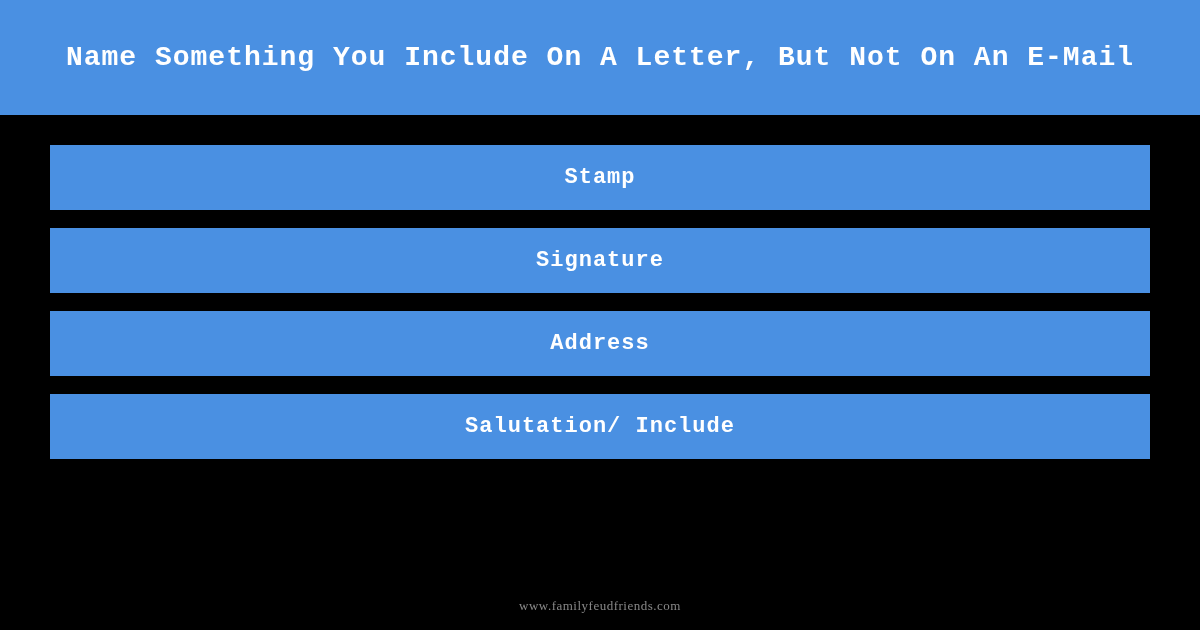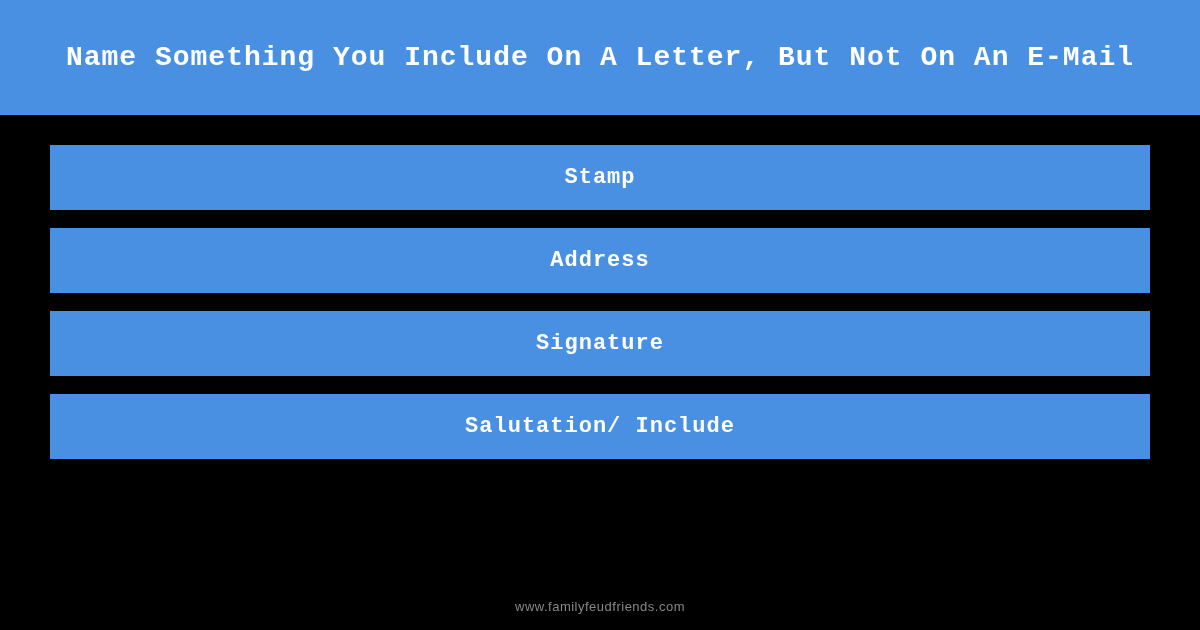--- a/index.html
+++ b/index.html
@@ -73,40 +73,40 @@
       width: 100%;
       padding: 12px 0 16px 0;
       display: flex;
       align-items: center;
       justify-content: center;
     }
 
     #footer span {
       color: #888888;
       font-size: 13px;
-      font-family: Liberation Sans, sans-serif;
+      font-family: Liberation Serif, serif;
       letter-spacing: 0.5px;
     }
   </style>
 </head>
 <body>
 
 <div id="header">
   <h1>Name Something You Include On A Letter, But Not On An E-Mail</h1>
 </div>
 
 <div id="answers-container">
 <div class="answer-row">
       <span>Stamp</span>
     </div>
     <div class="answer-row">
-      <span>Address</span>
+      <span>Signature</span>
     </div>
     <div class="answer-row">
-      <span>Signature</span>
+      <span>Address</span>
     </div>
     <div class="answer-row">
       <span>Salutation/ Include</span>
     </div>
   </div>
 
 <div id="footer">
   <span>www.familyfeudfriends.com</span>
 </div>
 

